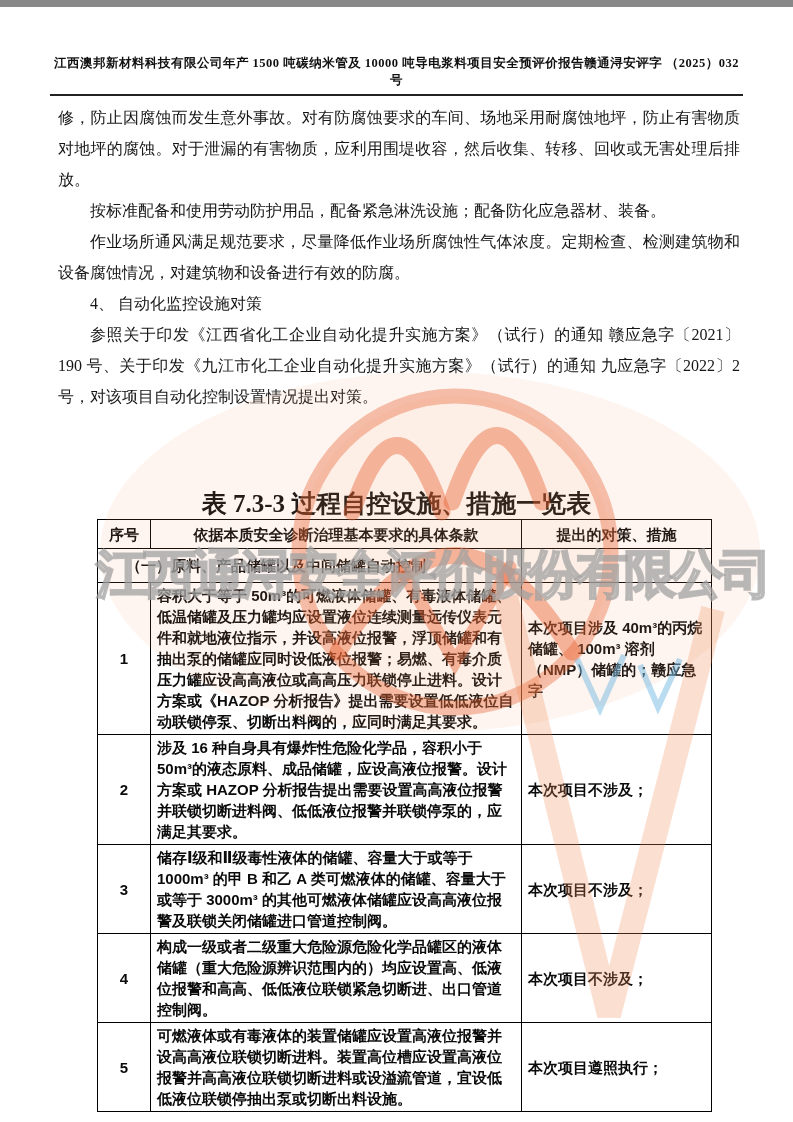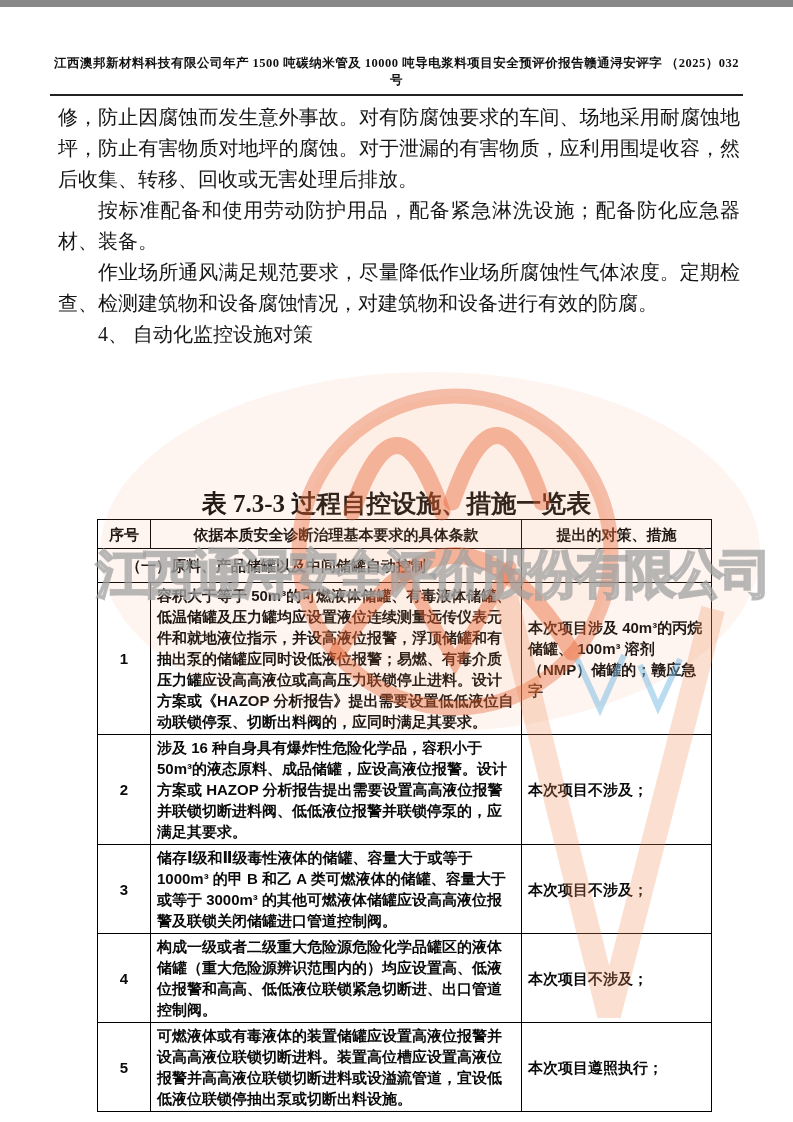--- a/index.html
+++ b/index.html
@@ -11,21 +11,21 @@
   
   .report-header{
     position:absolute;top:48px;left:50px;width:693px;
     font-size:12.5px;font-weight:bold;letter-spacing:0.5px;
     text-align:center;border-bottom:2px solid #222;padding-bottom:5px;
     font-family:"Liberation Serif",serif;color:#111;
   }
   
   .content{
     position:absolute;top:95px;left:58px;width:682px;
-    font-size:20px;line-height:31px;text-align:justify;color:#161616;
+    font-size:16px;line-height:31px;text-align:justify;color:#161616;
   }
   .content p{margin:0;}
   .indent{text-indent:2em;}
   
   .table-title{
     position:absolute;top:480px;left:0;width:793px;text-align:center;
     font-size:25px;font-weight:bold;color:#0d0d0d;
     font-family:"Liberation Serif",serif;
   }
   
@@ -69,20 +69,21 @@
 
 <div class="page">
 
   <div class="report-header">江西澳邦新材料科技有限公司年产 1500 吨碳纳米管及 10000 吨导电浆料项目安全预评价报告赣通浔安评字 （2025）032 号</div>
 
   <div class="content">
     <p>修，防止因腐蚀而发生意外事故。对有防腐蚀要求的车间、场地采用耐腐蚀地坪，防止有害物质对地坪的腐蚀。对于泄漏的有害物质，应利用围堤收容，然后收集、转移、回收或无害处理后排放。</p>
     <p class="indent">按标准配备和使用劳动防护用品，配备紧急淋洗设施；配备防化应急器材、装备。</p>
     <p class="indent">作业场所通风满足规范要求，尽量降低作业场所腐蚀性气体浓度。定期检查、检测建筑物和设备腐蚀情况，对建筑物和设备进行有效的防腐。</p>
     <p class="indent">4、  自动化监控设施对策</p>
+    <p class="indent">参照关于印发《江西省化工企业自动化提升实施方案》（试行）的通知 赣应急字〔2021〕190 号、关于印发《九江市化工企业自动化提升实施方案》（试行）的通知 九应急字〔2022〕2 号，对该项目自动化控制设置情况提出对策。</p>
   </div>
 
   <div class="table-title">表 7.3-3 过程自控设施、措施一览表</div>
 
   <table class="autotable">
     <tbody>
         <tr class="hdr">
       <td class="col-seq">序号</td>
       <td class="col-req">依据本质安全诊断治理基本要求的具体条款</td>
       <td class="col-measure">提出的对策、措施</td>

